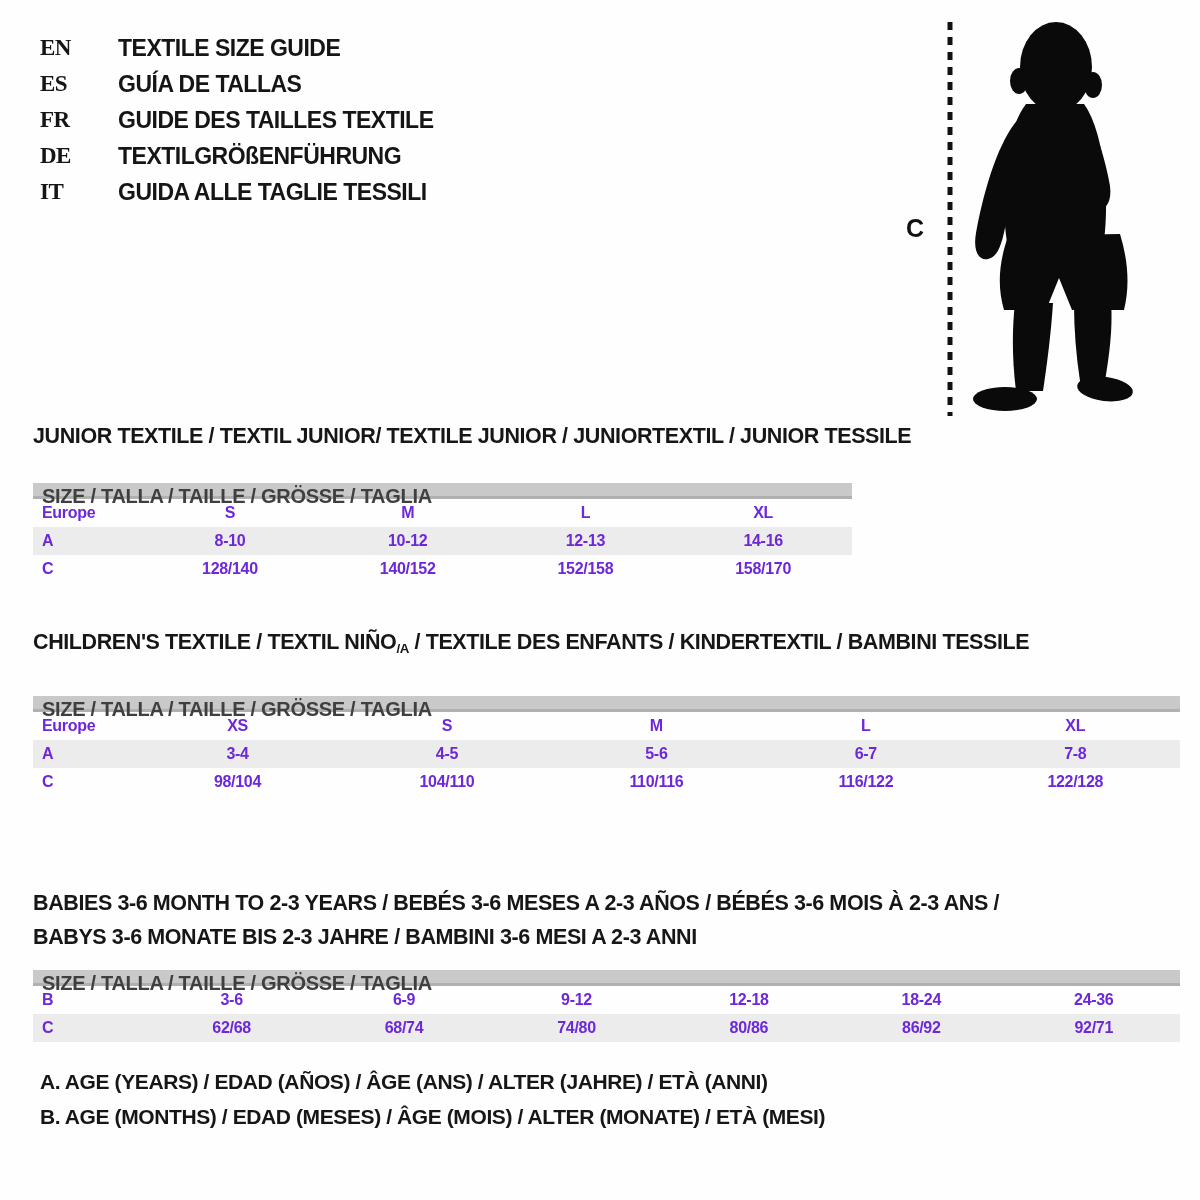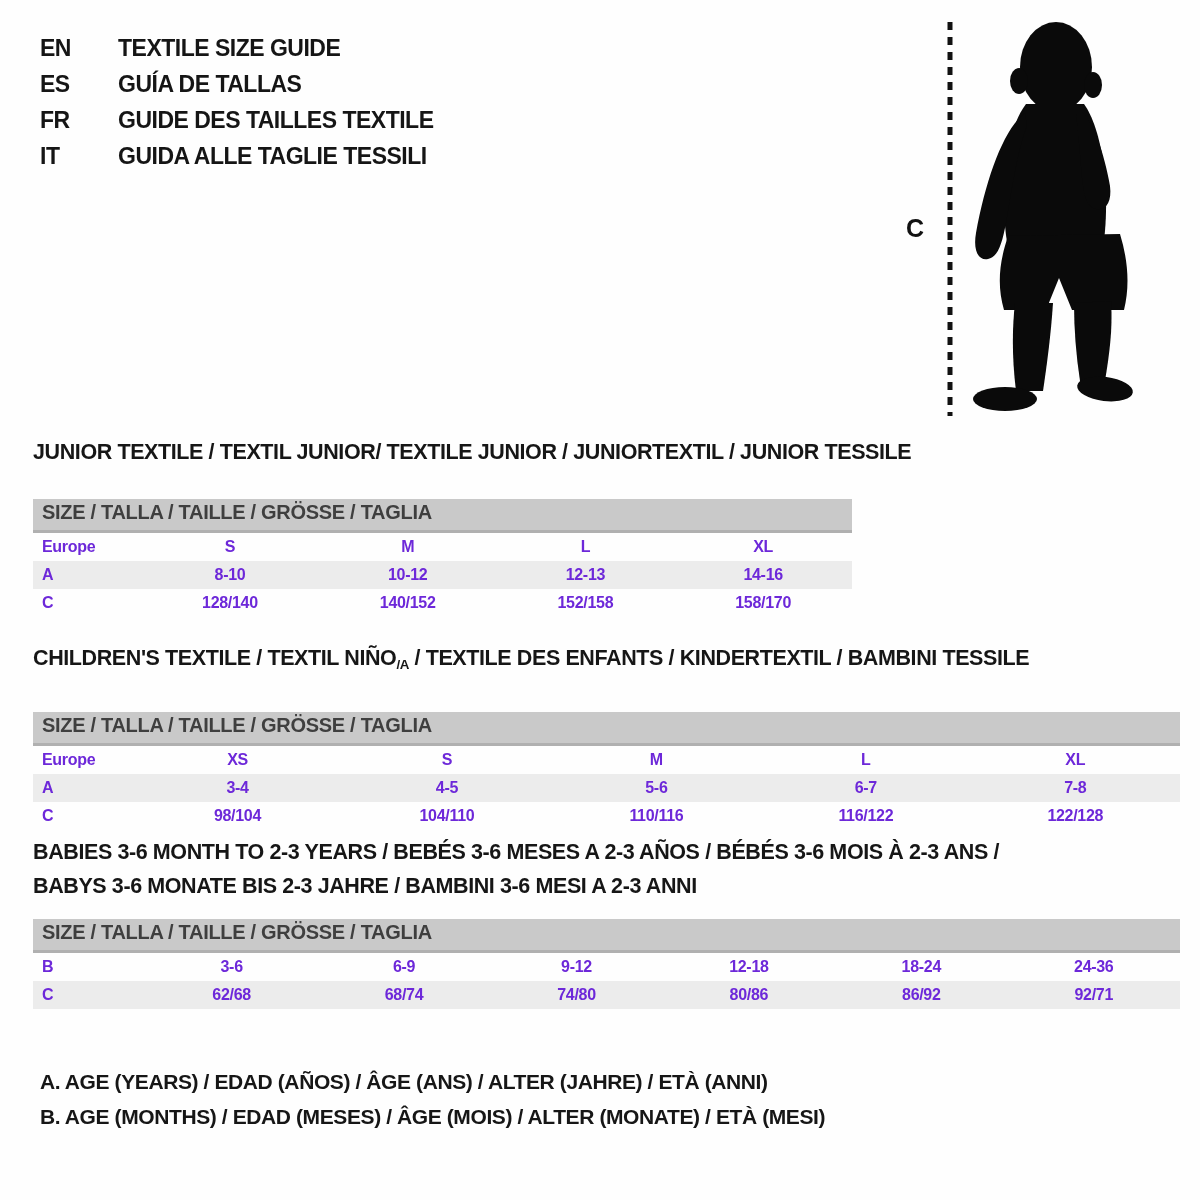--- a/index.html
+++ b/index.html
@@ -11,47 +11,47 @@
     overflow:hidden;
   }
   .canvas { position:absolute; inset:0; background:#fefefe; }
 
   
   .languages { position:absolute; top:30px; left:40px; }
   .lang-row { display:flex; align-items:center; height:36px; }
   .lang-code, .lang-label {
     font-weight:700; font-size:23px; letter-spacing:-0.5px; color:#151515;
   }
-  .lang-code { width:78px; flex:0 0 78px; }
+  .lang-code { width:78px; flex:0 0 78px;font-family:Liberation Serif, serif; }
 
   
   .figure { position:absolute; top:16px; left:900px; width:265px; height:404px; }
   .figure svg { position:absolute; top:0; left:28px; }
   .c-label {
     position:absolute; top:198px; left:6px;
     font-weight:700; font-size:25px; color:#111;
   }
 
   
   .sec { position:absolute; left:33px; }
   .sec-junior   { top:424px; width:819px; }
   .sec-children { top:630px; width:1147px; }
-  .sec-babies   { top:819px; width:1147px; }
+  .sec-babies   { top:886px; width:1147px; }
 
   .sec-title {
     font-size:21.5px; font-weight:700; letter-spacing:-0.4px;
-    line-height:25px; color:#161616; white-space:nowrap;margin-top:16px;
+    line-height:25px; color:#161616; white-space:nowrap;
   }
   .sec-babies .sec-title { line-height:34px; white-space:nowrap; }
   .title-sub { font-size:0.62em; vertical-align:-0.28em; }
 
   .size-band {
     background:#c9c9c9;
     border-bottom:3px solid #b0b0b0;
-    height:34px; line-height:27px;
+    height:16px; line-height:27px;
     padding-left:9px;
     font-size:20px; font-weight:700; letter-spacing:-0.3px;
     color:#3f3f3f;
   }
   .sec-junior .size-band   { margin-top:34px; }
   .sec-children .size-band { margin-top:35px; }
   .sec-babies .size-band   { margin-top:16px; }
 
   table { width:100%; border-collapse:collapse; table-layout:fixed; }
   td {
@@ -84,20 +84,24 @@
       <span class="lang-code">EN</span>
       <span class="lang-label">TEXTILE SIZE GUIDE</span>
     </div>
     <div class="lang-row">
       <span class="lang-code">ES</span>
       <span class="lang-label">GUÍA DE TALLAS</span>
     </div>
     <div class="lang-row">
       <span class="lang-code">FR</span>
       <span class="lang-label">GUIDE DES TAILLES TEXTILE</span>
+    </div>
+    <div class="lang-row">
+      <span class="lang-code">DE</span>
+      <span class="lang-label">TEXTILGRÖßENFÜHRUNG</span>
     </div>
     <div class="lang-row">
       <span class="lang-code">IT</span>
       <span class="lang-label">GUIDA ALLE TAGLIE TESSILI</span>
     </div>
   </section>
 
   <div class="figure">
     <div class="c-label">C</div>
     <svg width="212" height="404" viewBox="0 0 212 400" aria-hidden="true">

